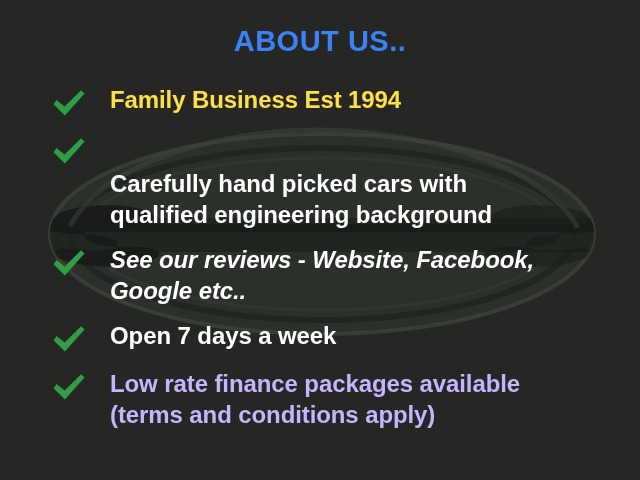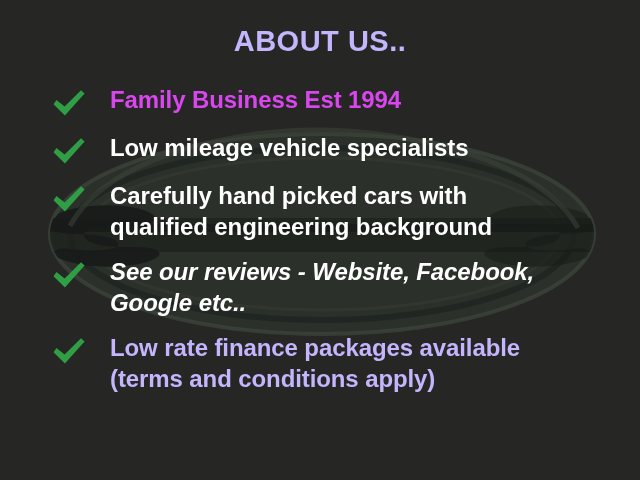--- a/index.html
+++ b/index.html
@@ -116,62 +116,62 @@
       <path d="M586 214 C560 202 508 203 492 214 C482 221 496 227 516 226
                C540 225 558 227 560 234 C562 243 540 248 512 247
                C490 246 478 252 488 258 C506 269 560 270 586 258
                C596 253 588 247 574 249 C552 252 528 251 526 245
                C524 238 546 234 570 234 C588 234 598 228 592 221 Z" fill="#171b18" opacity="0.55"></path>
     </g>
 
     <path d="M70 226 C110 152 250 128 322 130 C400 131 536 155 578 228" fill="none" stroke="#3c4439" stroke-width="5" opacity="0.55"></path>
   </svg>
 
-  <div id="title" style="color: #c4b5fd;">ABOUT US..</div>
+  <div id="title" style="color: #3b82f6;">ABOUT US..</div>
 
   <div id="list">
 
     <div class="item">
       <span class="tick">
         <svg viewBox="0 0 34 30" xmlns="http://www.w3.org/2000/svg" aria-hidden="true">
           <path d="M1.5 16.2 L4.5 12.0 L12.6 18.6 L29.0 2.2 L32.6 5.4 L12.9 27.4 Z" fill="#2f9e44"></path>
         </svg>
       </span>
-      <span class="item-text" style="color: #d946ef;">Family Business Est 1994</span>
+      <span class="item-text" style="color: #fde047;">Family Business Est 1994</span>
     </div>
+
 
     <div class="item">
       <span class="tick">
         <svg viewBox="0 0 34 30" xmlns="http://www.w3.org/2000/svg" aria-hidden="true">
           <path d="M1.5 16.2 L4.5 12.0 L12.6 18.6 L29.0 2.2 L32.6 5.4 L12.9 27.4 Z" fill="#2f9e44"></path>
         </svg>
       </span>
-      <span class="item-text" style="color: rgb(255, 255, 255);">Low mileage vehicle specialists</span>
-    </div>
-
-    <div class="item">
-      <span class="tick">
-        <svg viewBox="0 0 34 30" xmlns="http://www.w3.org/2000/svg" aria-hidden="true">
-          <path d="M1.5 16.2 L4.5 12.0 L12.6 18.6 L29.0 2.2 L32.6 5.4 L12.9 27.4 Z" fill="#2f9e44"></path>
-        </svg>
-      </span>
-      <span class="item-text" style="color: rgb(255, 255, 255);">Carefully hand picked cars with
+      <span class="item-text" style="color: rgb(255, 255, 255); margin-top: 36px;">Carefully hand picked cars with
 qualified engineering background</span>
     </div>
 
     <div class="item">
       <span class="tick">
         <svg viewBox="0 0 34 30" xmlns="http://www.w3.org/2000/svg" aria-hidden="true">
           <path d="M1.5 16.2 L4.5 12.0 L12.6 18.6 L29.0 2.2 L32.6 5.4 L12.9 27.4 Z" fill="#2f9e44"></path>
         </svg>
       </span>
       <span class="item-text" style="color: rgb(255, 255, 255); font-style: italic;">See our reviews - Website, Facebook,
 Google etc..</span>
     </div>
 
+    <div class="item">
+      <span class="tick">
+        <svg viewBox="0 0 34 30" xmlns="http://www.w3.org/2000/svg" aria-hidden="true">
+          <path d="M1.5 16.2 L4.5 12.0 L12.6 18.6 L29.0 2.2 L32.6 5.4 L12.9 27.4 Z" fill="#2f9e44"></path>
+        </svg>
+      </span>
+      <span class="item-text" style="color: rgb(255, 255, 255);">Open 7 days a week</span>
+    </div>
 
     <div class="item">
       <span class="tick">
         <svg viewBox="0 0 34 30" xmlns="http://www.w3.org/2000/svg" aria-hidden="true">
           <path d="M1.5 16.2 L4.5 12.0 L12.6 18.6 L29.0 2.2 L32.6 5.4 L12.9 27.4 Z" fill="#2f9e44"></path>
         </svg>
       </span>
       <span class="item-text" style="color: #c4b5fd;">Low rate finance packages available
 (terms and conditions apply)</span>
     </div>

